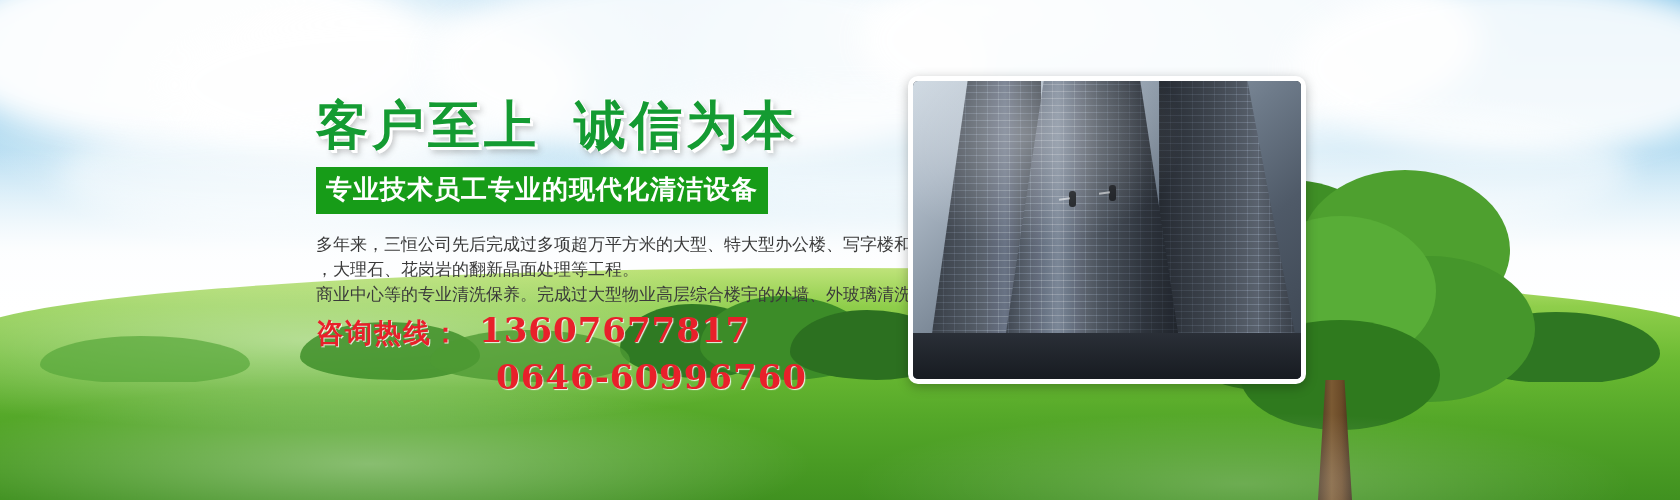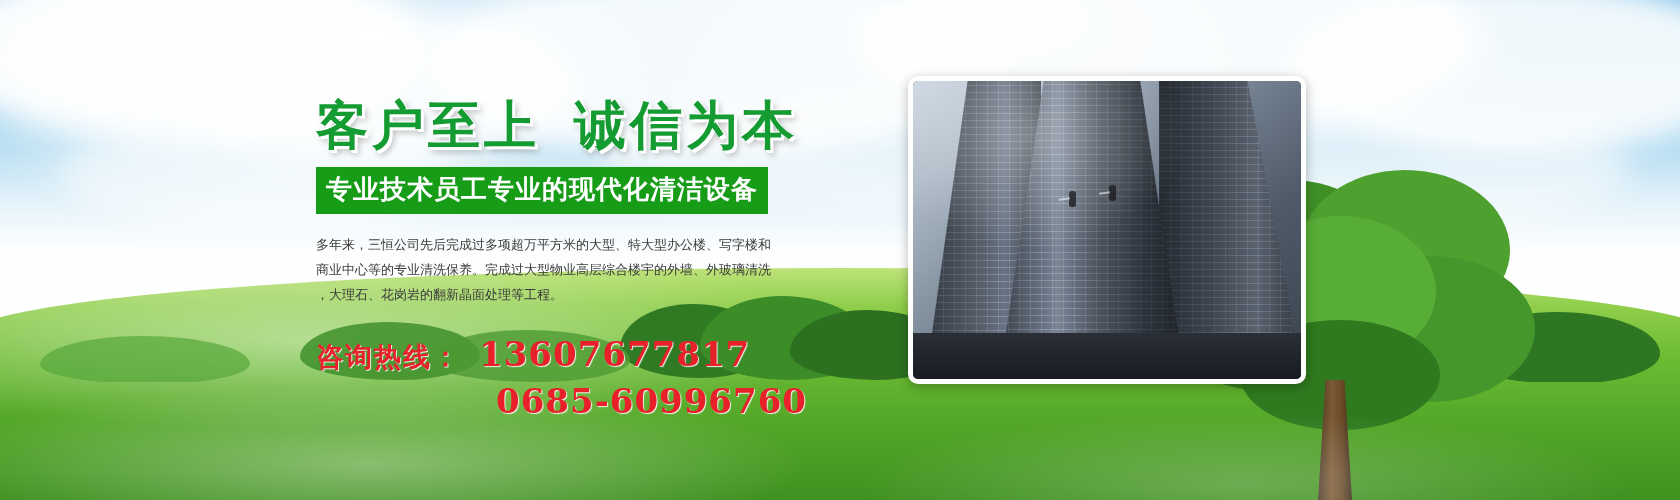--- a/index.html
+++ b/index.html
@@ -77,28 +77,28 @@
 
   .subbar{
     display:inline-block; margin-top:14px; padding:5px 10px 7px 10px;
     background:#179c18; color:#ffffff;
     font-size:26px; font-weight:bold; letter-spacing:1px; white-space:nowrap;
     font-family:Liberation Serif, serif;
   }
 
   .para{
     margin-top:18px; width:572px;
-    font-size:13px; line-height:25px; color:#3a3a3a;
+    font-size:17px; line-height:25px; color:#3a3a3a;
     font-family:"DejaVu Sans","Liberation Sans",sans-serif;
     text-align:justify;
   }
   .para div{ white-space:nowrap; }
 
   .hotline{
-    margin-top:27px; display:flex; align-items:baseline; white-space:nowrap;
+    margin-top:3px; display:flex; align-items:baseline; white-space:nowrap;
   }
   .hotline-label{
     font-family:"DejaVu Serif","Liberation Serif",serif;
     font-size:27px; font-weight:bold; letter-spacing:2px; color:#e8202a;
     text-shadow:1px 1px 0 rgba(255,255,255,.8);
   }
   .hotline-num{
     margin-left:18px;
     font-family:"DejaVu Serif","Liberation Serif",serif;
     font-size:34px; font-weight:bold; letter-spacing:1px; color:#e8202a;
@@ -210,29 +210,29 @@
   <div class="content">
 
     <div class="headline">
       <span>客户至上</span><span class="gap"></span><span>诚信为本</span>
     </div>
 
     <div class="subbar">专业技术员工专业的现代化清洁设备</div>
 
     <div class="para">
       <div>多年来，三恒公司先后完成过多项超万平方米的大型、特大型办公楼、写字楼和</div>
+      <div>，大理石、花岗岩的翻新晶面处理等工程。</div>
       <div>商业中心等的专业清洗保养。完成过大型物业高层综合楼宇的外墙、外玻璃清洗</div>
-      <div>，大理石、花岗岩的翻新晶面处理等工程。</div>
     </div>
 
     <div class="hotline">
       <span class="hotline-label">咨询热线：</span>
       <span class="hotline-num">13607677817</span>
     </div>
-    <div class="phone2">0685-60996760</div>
+    <div class="phone2">0646-60996760</div>
   </div>
 
   <div class="photo">
     <div class="ph-sky"></div>
     <div class="tower t-left">
         <div class="glassgrid"></div>
       </div>
     <div class="tower t-right">
         <div class="glassgrid"></div>
       </div>

